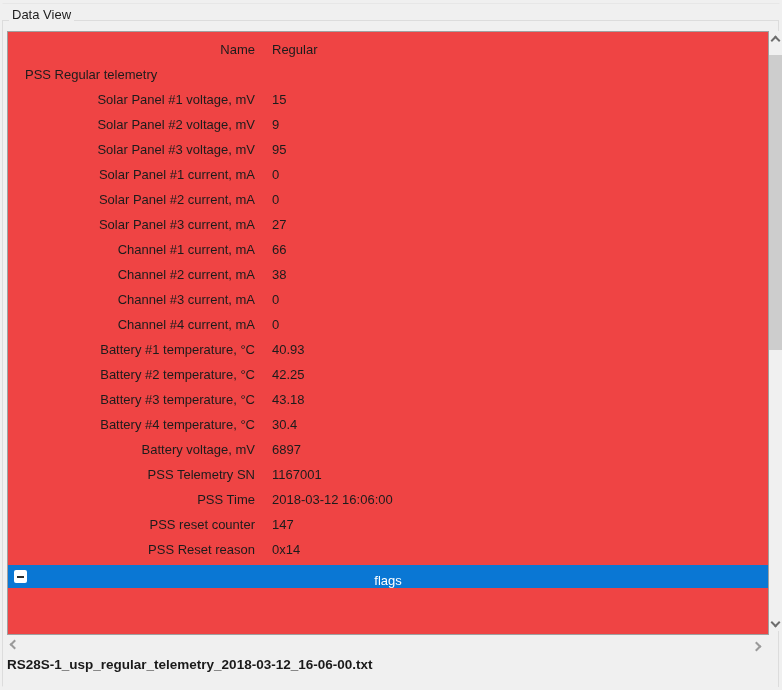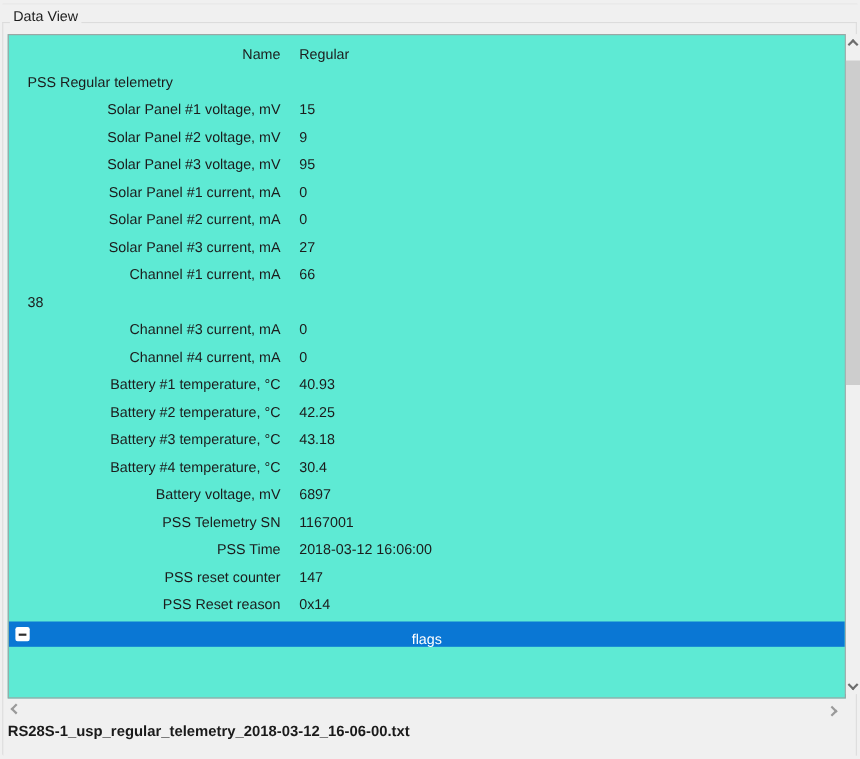--- a/index.html
+++ b/index.html
@@ -9,21 +9,21 @@
   }
   .top-edge{position:absolute;left:0;top:3px;width:782px;height:1px;background:#e7e7e7;}
   .groupbox{position:absolute;left:2px;top:20px;width:777px;height:667px;
     border:1px solid #dcdcdc;border-bottom:none;box-sizing:border-box;}
   .group-title{
     position:absolute;left:9px;top:7px;padding:0 3px;background:#f0f0f0;
     font-size:13px;line-height:16px;color:#1c1c1c;z-index:3;white-space:nowrap;
   }
   .panel{
     position:absolute;left:7px;top:31px;width:762px;height:604px;
-    background:#5eead4;border:1px solid #a0a0a0;box-sizing:border-box;z-index:2;overflow:hidden;
+    background:#ef4444;border:1px solid #a0a0a0;box-sizing:border-box;z-index:2;overflow:hidden;
   }
   .rows{padding-top:5px;}
   .row{height:25px;display:flex;align-items:center;font-size:13px;}
   .row-label{width:247px;text-align:right;white-space:nowrap;flex:none;}
   .row-value{margin-left:17px;white-space:nowrap;flex:none;}
   .group-row{
     margin-top:3px;height:23px;display:flex;align-items:flex-end;justify-content:center;
     position:relative;color:#ffffff;font-size:13px;
   }
   .collapse-box{
@@ -93,20 +93,21 @@
     <span class="row-value">27</span>
   </div>
 
 
   <div class="row">
     <span class="row-label">Channel #1 current, mA</span>
     <span class="row-value">66</span>
   </div>
 
   <div class="row">
+    <span class="row-label">Channel #2 current, mA</span>
     <span class="row-value">38</span>
   </div>
 
   <div class="row">
     <span class="row-label">Channel #3 current, mA</span>
     <span class="row-value">0</span>
   </div>
 
   <div class="row">
     <span class="row-label">Channel #4 current, mA</span>

